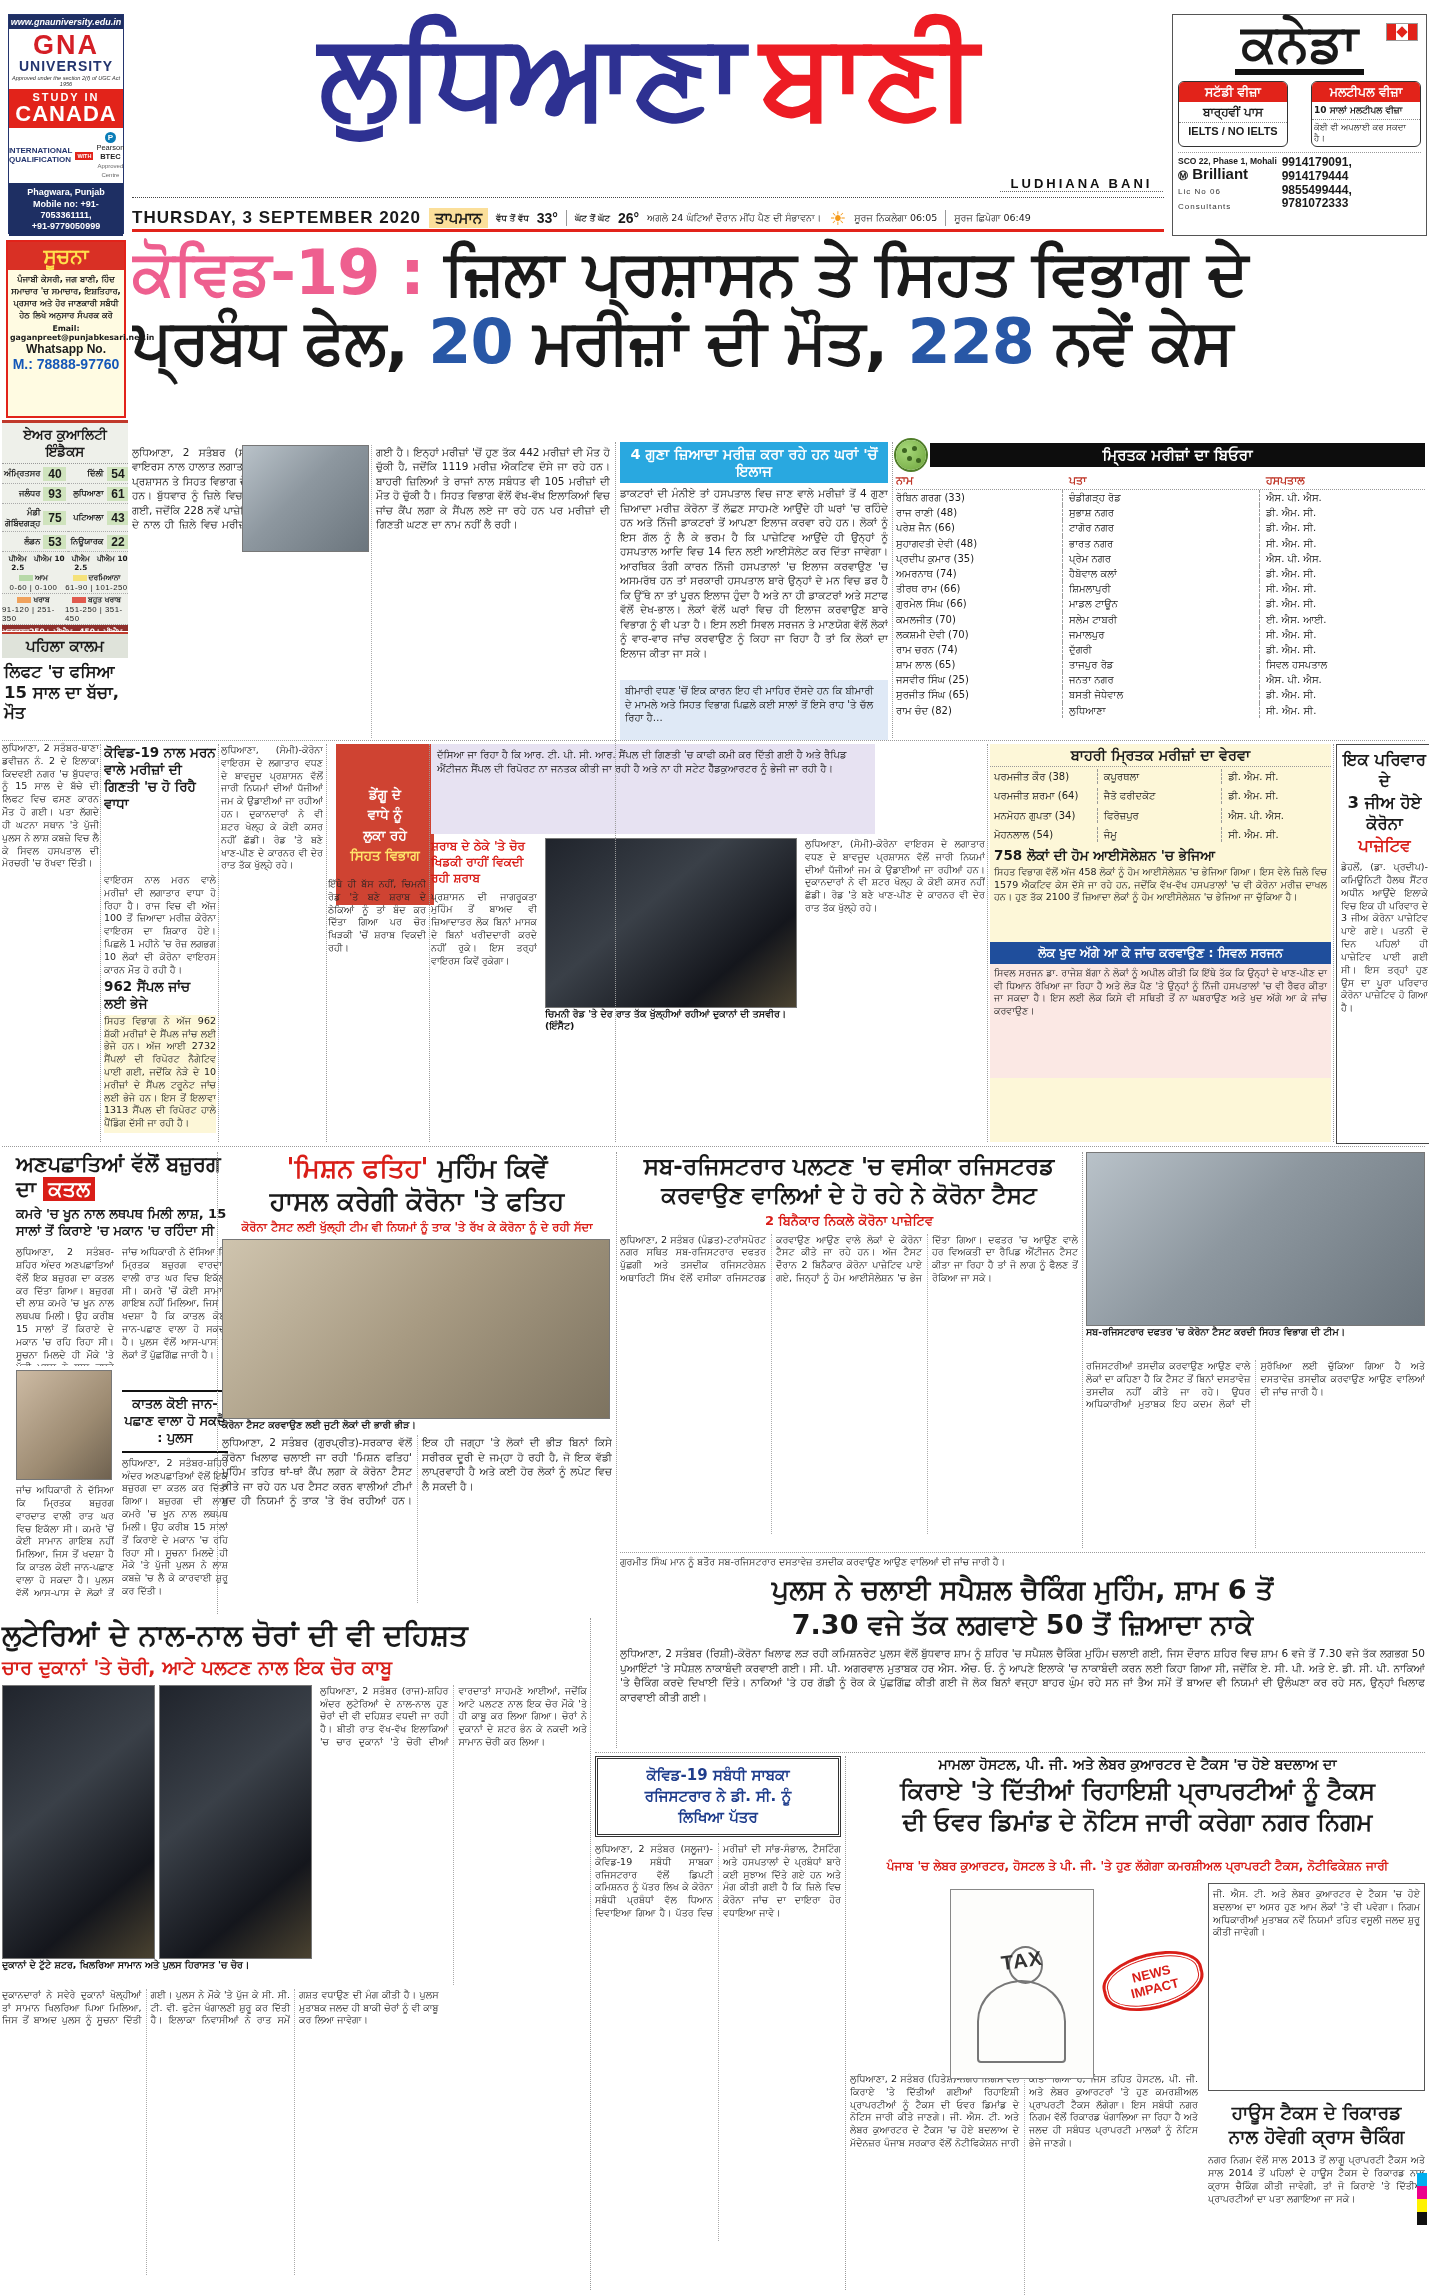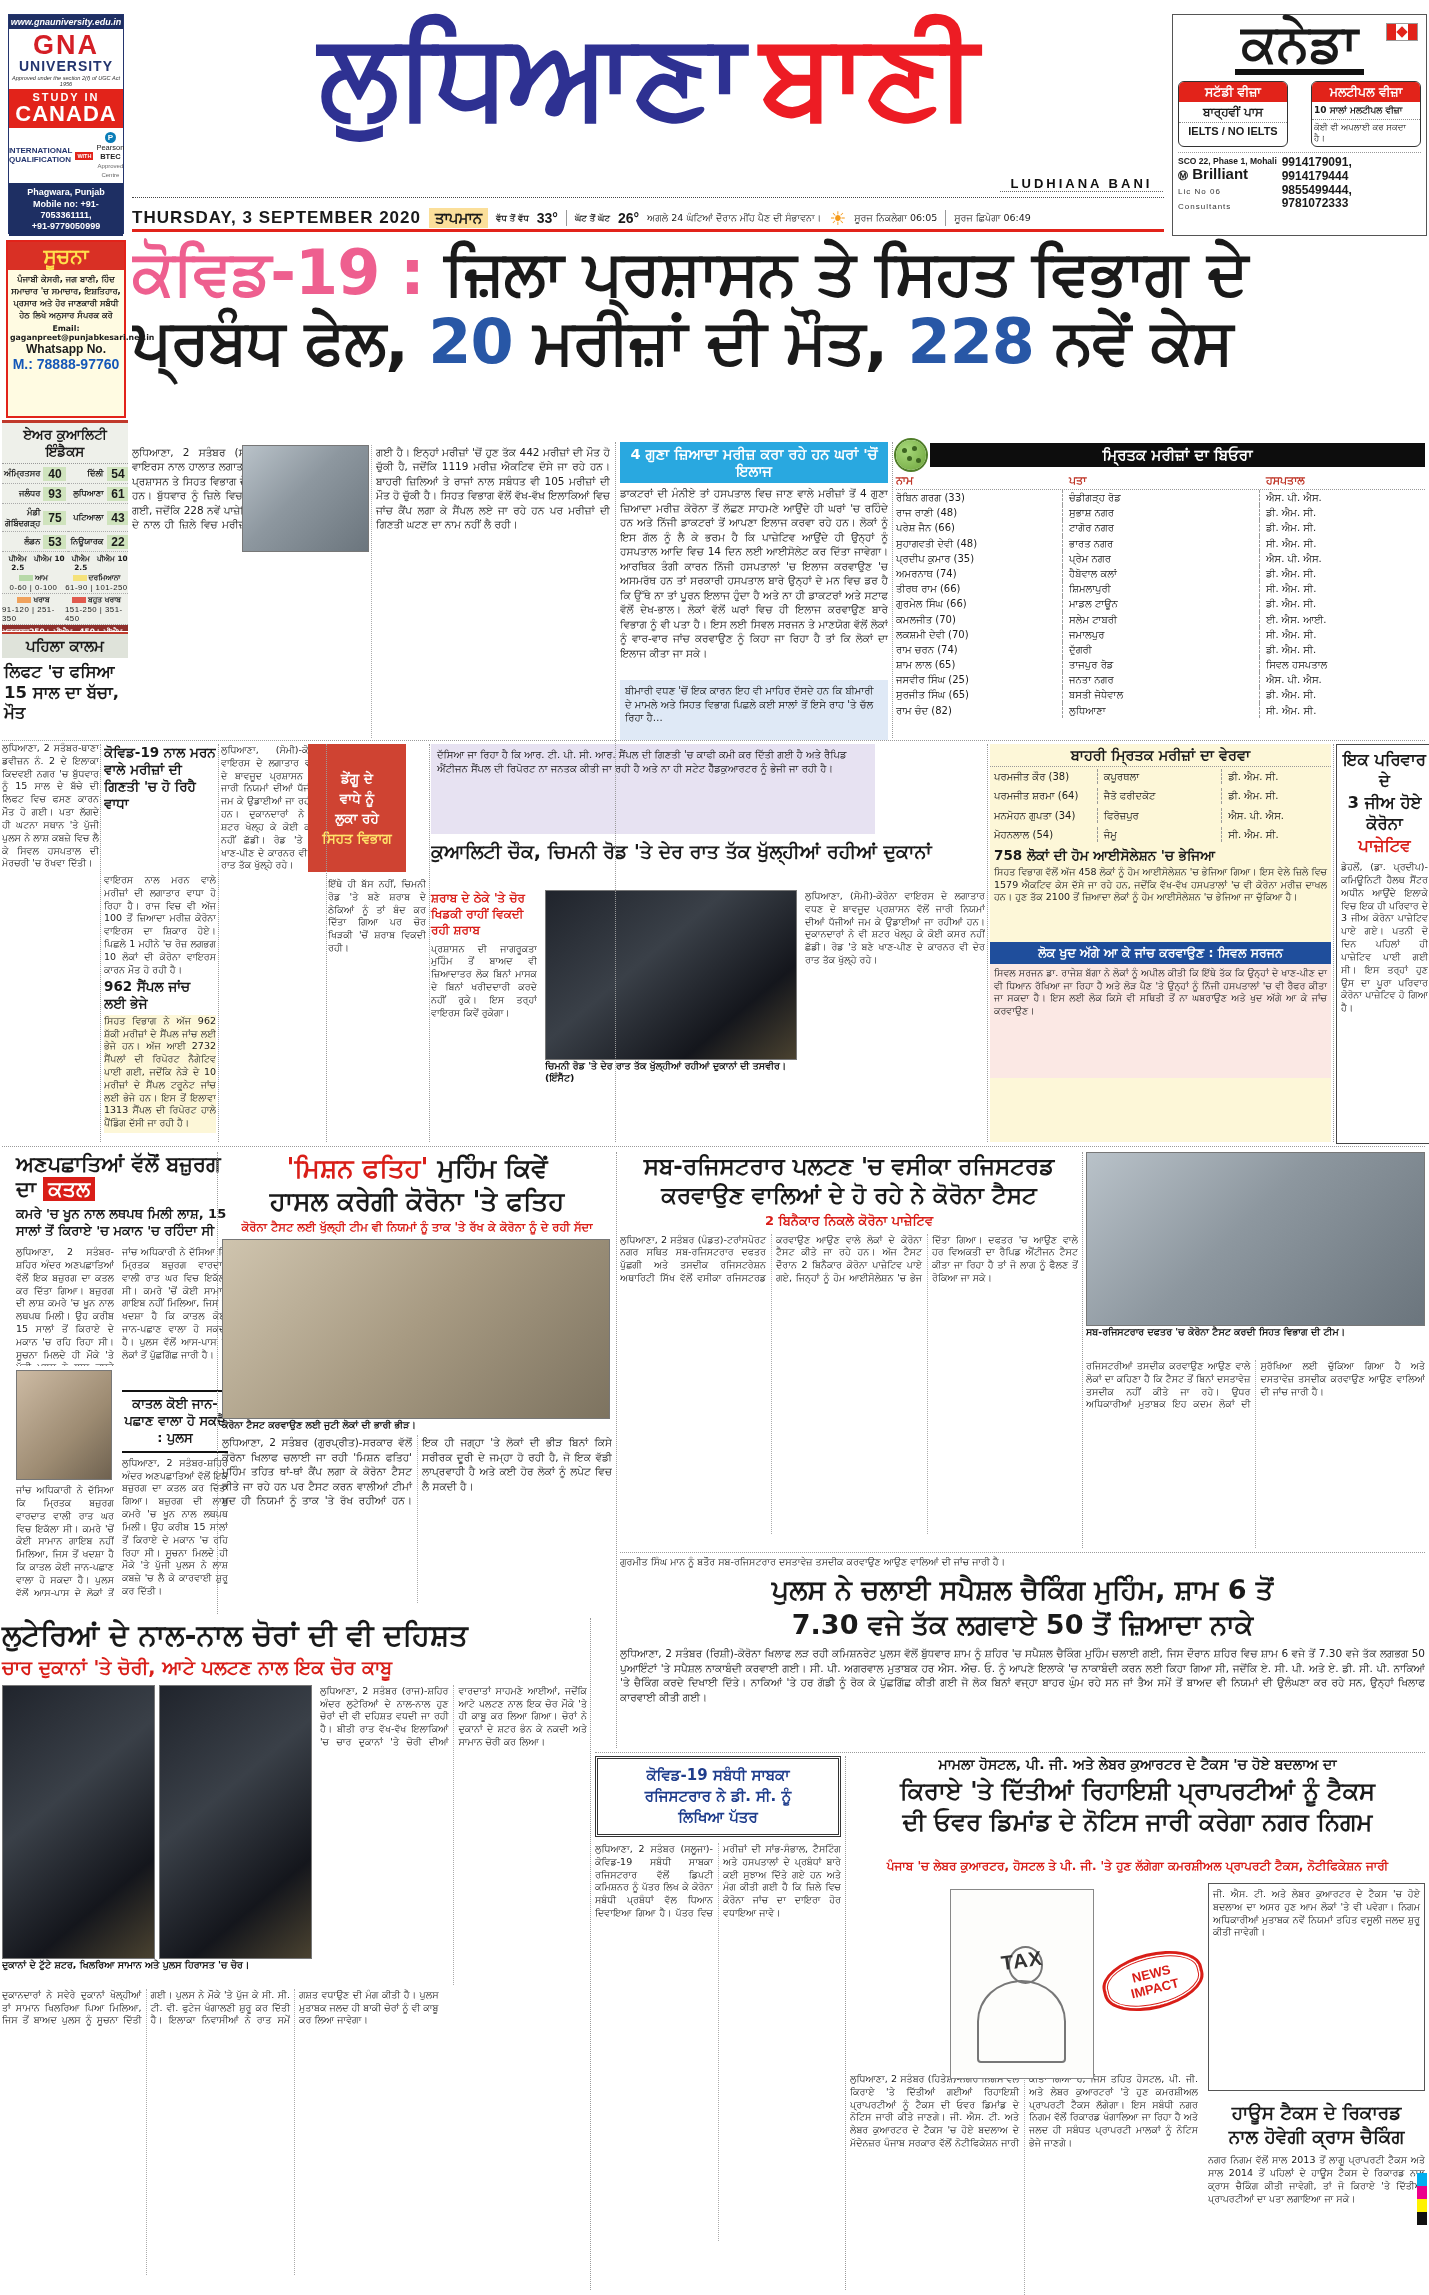--- a/index.html
+++ b/index.html
@@ -437,31 +437,30 @@
     <div class="headline-md">ਕੋਵਿਡ-19 ਨਾਲ ਮਰਨ ਵਾਲੇ ਮਰੀਜ਼ਾਂ ਦੀ ਗਿਣਤੀ 'ਚ ਹੋ ਰਿਹੈ ਵਾਧਾ</div>
   </div>
   <div class="abs smalltxt jt ovh" style="left:104px;top:874px;width:112px;height:100px;">ਵਾਇਰਸ ਨਾਲ ਮਰਨ ਵਾਲੇ ਮਰੀਜ਼ਾਂ ਦੀ ਲਗਾਤਾਰ ਵਾਧਾ ਹੋ ਰਿਹਾ ਹੈ। ਰਾਜ ਵਿਚ ਵੀ ਅੱਜ 100 ਤੋਂ ਜ਼ਿਆਦਾ ਮਰੀਜ਼ ਕੋਰੋਨਾ ਵਾਇਰਸ ਦਾ ਸ਼ਿਕਾਰ ਹੋਏ। ਪਿਛਲੇ 1 ਮਹੀਨੇ 'ਚ ਰੋਜ਼ ਲਗਭਗ 10 ਲੋਕਾਂ ਦੀ ਕੋਰੋਨਾ ਵਾਇਰਸ ਕਾਰਨ ਮੌਤ ਹੋ ਰਹੀ ਹੈ।</div>
   <div class="abs ovh" style="left:104px;top:978px;width:112px;height:164px;">
     <div class="headline-md">962 ਸੈਂਪਲ ਜਾਂਚ ਲਈ ਭੇਜੇ</div>
     <div class="smalltxt jt yellow-bg ovh" style="height:118px;margin-top:3px;">ਸਿਹਤ ਵਿਭਾਗ ਨੇ ਅੱਜ 962 ਸ਼ੱਕੀ ਮਰੀਜ਼ਾਂ ਦੇ ਸੈਂਪਲ ਜਾਂਚ ਲਈ ਭੇਜੇ ਹਨ। ਅੱਜ ਆਈ 2732 ਸੈਂਪਲਾਂ ਦੀ ਰਿਪੋਰਟ ਨੈਗੇਟਿਵ ਪਾਈ ਗਈ, ਜਦੋਂਕਿ ਨੇੜੇ ਦੇ 10 ਮਰੀਜ਼ਾਂ ਦੇ ਸੈਂਪਲ ਟਰੂਨੇਟ ਜਾਂਚ ਲਈ ਭੇਜੇ ਹਨ। ਇਸ ਤੋਂ ਇਲਾਵਾ 1313 ਸੈਂਪਲ ਦੀ ਰਿਪੋਰਟ ਹਾਲੇ ਪੈਂਡਿੰਗ ਦੱਸੀ ਜਾ ਰਹੀ ਹੈ।</div>
   </div>
 
   <div class="abs smalltxt jt ovh" style="left:221px;top:744px;width:102px;height:398px;">ਲੁਧਿਆਣਾ, (ਸੋਮੀ)-ਕੋਰੋਨਾ ਵਾਇਰਸ ਦੇ ਲਗਾਤਾਰ ਵਧਣ ਦੇ ਬਾਵਜੂਦ ਪ੍ਰਸ਼ਾਸਨ ਵੱਲੋਂ ਜਾਰੀ ਨਿਯਮਾਂ ਦੀਆਂ ਧੱਜੀਆਂ ਜਮ ਕੇ ਉਡਾਈਆਂ ਜਾ ਰਹੀਆਂ ਹਨ। ਦੁਕਾਨਦਾਰਾਂ ਨੇ ਵੀ ਸ਼ਟਰ ਖੋਲ੍ਹ ਕੇ ਕੋਈ ਕਸਰ ਨਹੀਂ ਛੱਡੀ। ਰੋਡ 'ਤੇ ਬਣੇ ਖਾਣ-ਪੀਣ ਦੇ ਕਾਰਨਰ ਵੀ ਦੇਰ ਰਾਤ ਤੱਕ ਖੁੱਲ੍ਹੇ ਰਹੇ।</div>
 
-  <div class="abs red-box" style="left:308px;top:744px;width:98px;height:128px;">
+  <div class="abs red-box" style="left:336px;top:744px;width:98px;height:161px;">
     <div>ਡੇਂਗੂ ਦੇ</div>
     <div>ਵਾਧੇ ਨੂੰ</div>
     <div>ਲੁਕਾ ਰਹੇ</div>
     <div class="yl">ਸਿਹਤ ਵਿਭਾਗ</div>
   </div>
   <div class="abs smalltxt jt ovh" style="left:328px;top:878px;width:98px;height:264px;">ਇੱਥੇ ਹੀ ਬੱਸ ਨਹੀਂ, ਚਿਮਨੀ ਰੋਡ 'ਤੇ ਬਣੇ ਸ਼ਰਾਬ ਦੇ ਠੇਕਿਆਂ ਨੂੰ ਤਾਂ ਬੰਦ ਕਰ ਦਿੱਤਾ ਗਿਆ ਪਰ ਚੋਰ ਖਿੜਕੀ 'ਚੋਂ ਸ਼ਰਾਬ ਵਿਕਦੀ ਰਹੀ।</div>
 
   <div class="abs" style="left:431px;top:744px;width:554px;height:398px;">
     <div class="lav-box ovh" style="width:432px;height:82px;">ਦੱਸਿਆ ਜਾ ਰਿਹਾ ਹੈ ਕਿ ਆਰ. ਟੀ. ਪੀ. ਸੀ. ਆਰ. ਸੈਂਪਲ ਦੀ ਗਿਣਤੀ 'ਚ ਕਾਫੀ ਕਮੀ ਕਰ ਦਿੱਤੀ ਗਈ ਹੈ ਅਤੇ ਰੈਪਿਡ ਐਂਟੀਜਨ ਸੈਂਪਲ ਦੀ ਰਿਪੋਰਟ ਨਾ ਜਨਤਕ ਕੀਤੀ ਜਾ ਰਹੀ ਹੈ ਅਤੇ ਨਾ ਹੀ ਸਟੇਟ ਹੈੱਡਕੁਆਰਟਰ ਨੂੰ ਭੇਜੀ ਜਾ ਰਹੀ ਹੈ।</div>
-    <div class="headline-19 ovh" style="margin-top:6px;height:46px;">ਕੁਆਲਿਟੀ ਚੌਕ, ਚਿਮਨੀ ਰੋਡ 'ਤੇ ਦੇਰ ਰਾਤ ਤੱਕ ਖੁੱਲ੍ਹੀਆਂ ਰਹੀਆਂ ਦੁਕਾਨਾਂ</div>
     <div style="display:flex;gap:8px;margin-top:4px;">
       <div style="width:106px;">
         <div class="red-sub-sm" style="text-align:left;font-size:12px;line-height:1.35;">ਸ਼ਰਾਬ ਦੇ ਠੇਕੇ 'ਤੇ ਚੋਰ ਖਿਡਕੀ ਰਾਹੀਂ ਵਿਕਦੀ ਰਹੀ ਸ਼ਰਾਬ</div>
         <div class="smalltxt jt ovh" style="height:170px;margin-top:4px;">ਪ੍ਰਸ਼ਾਸਨ ਦੀ ਜਾਗਰੂਕਤਾ ਮੁਹਿੰਮ ਤੋਂ ਬਾਅਦ ਵੀ ਜ਼ਿਆਦਾਤਰ ਲੋਕ ਬਿਨਾਂ ਮਾਸਕ ਦੇ ਬਿਨਾਂ ਖਰੀਦਦਾਰੀ ਕਰਦੇ ਨਹੀਂ ਰੁਕੇ। ਇਸ ਤਰ੍ਹਾਂ ਵਾਇਰਸ ਕਿਵੇਂ ਰੁਕੇਗਾ।</div>
       </div>
       <div style="width:252px;">
         <div class="photo photo-dark" style="width:250px;height:168px;"></div>
         <div class="caption ovh" style="height:28px;">ਚਿਮਨੀ ਰੋਡ 'ਤੇ ਦੇਰ ਰਾਤ ਤੱਕ ਖੁੱਲ੍ਹੀਆਂ ਰਹੀਆਂ ਦੁਕਾਨਾਂ ਦੀ ਤਸਵੀਰ। (ਇੰਸੈੱਟ)</div>
       </div>
       <div class="smalltxt jt ovh" style="flex:1;height:240px;">ਲੁਧਿਆਣਾ, (ਸੋਮੀ)-ਕੋਰੋਨਾ ਵਾਇਰਸ ਦੇ ਲਗਾਤਾਰ ਵਧਣ ਦੇ ਬਾਵਜੂਦ ਪ੍ਰਸ਼ਾਸਨ ਵੱਲੋਂ ਜਾਰੀ ਨਿਯਮਾਂ ਦੀਆਂ ਧੱਜੀਆਂ ਜਮ ਕੇ ਉਡਾਈਆਂ ਜਾ ਰਹੀਆਂ ਹਨ। ਦੁਕਾਨਦਾਰਾਂ ਨੇ ਵੀ ਸ਼ਟਰ ਖੋਲ੍ਹ ਕੇ ਕੋਈ ਕਸਰ ਨਹੀਂ ਛੱਡੀ। ਰੋਡ 'ਤੇ ਬਣੇ ਖਾਣ-ਪੀਣ ਦੇ ਕਾਰਨਰ ਵੀ ਦੇਰ ਰਾਤ ਤੱਕ ਖੁੱਲ੍ਹੇ ਰਹੇ।</div>

